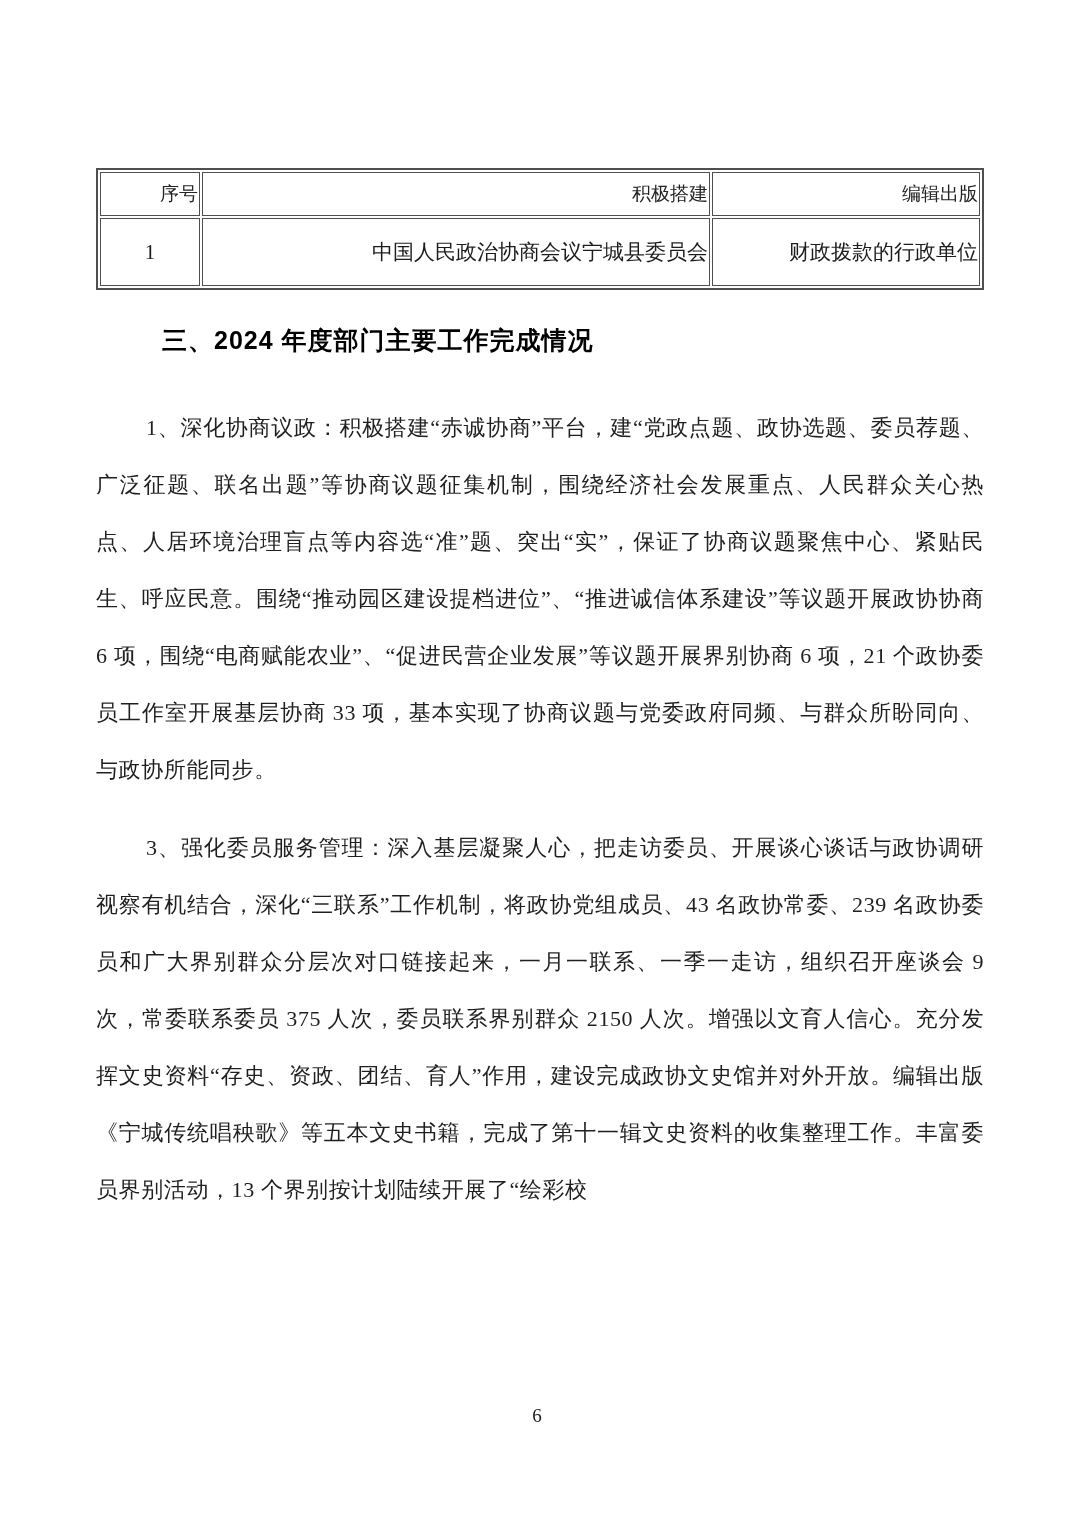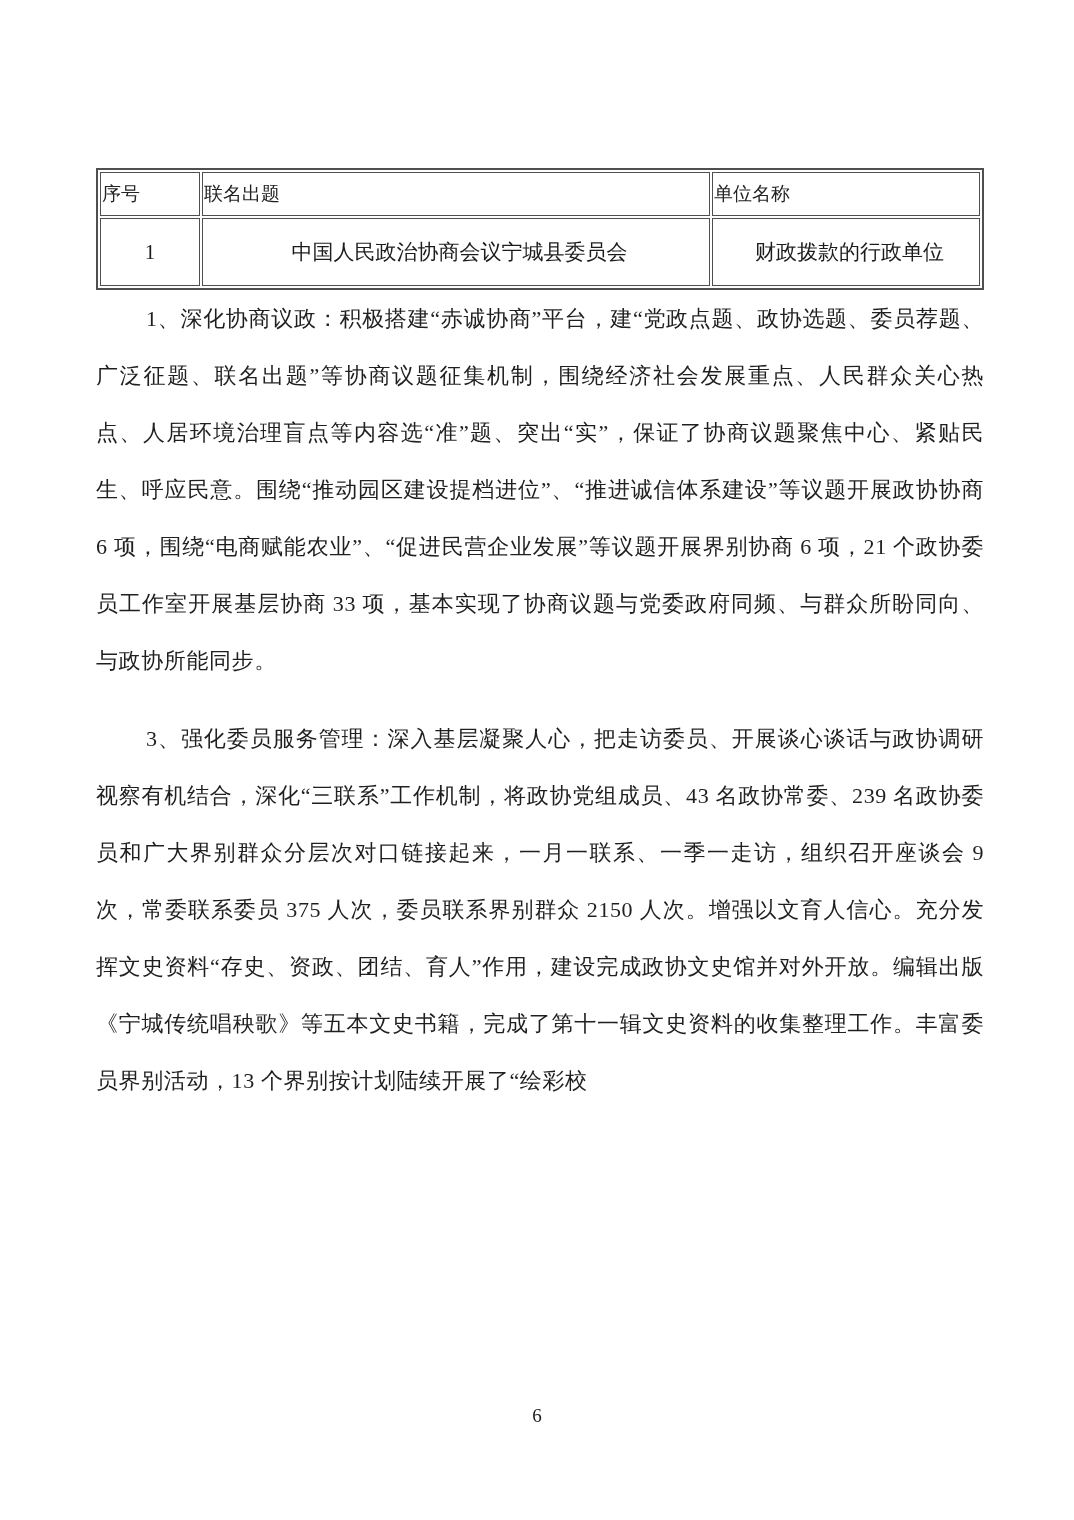--- a/index.html
+++ b/index.html
@@ -33,30 +33,30 @@
   table.units th, table.units td {
     border: 1px solid #4f4f4f;
     background: #ffffff;
     overflow: hidden;
     white-space: nowrap;
   }
   table.units th {
     height: 40px;
     font-weight: normal;
     font-size: 19px;
-    text-align: left;
+    text-align: right;
     color: #222222;
   }
   table.units td {
     height: 64px;
     font-size: 21px;
     color: #1c1c1c;
   }
   td.seq  { text-align: center; }
-  td.name, td.type { text-align: center; padding-left: 8px; }
+  td.name, td.type { text-align: right; padding-left: 8px; }
   h2.heading {
     font-family: "Liberation Sans", "DejaVu Sans", sans-serif;
     font-size: 25px;
     font-weight: bold;
     color: #000000;
     letter-spacing: 1px;
     margin: 34px 0 42px 0;
     text-indent: 66px;
   }
   p.para {
@@ -85,33 +85,34 @@
 
     <table class="units">
       <colgroup>
         <col class="c-seq">
         <col class="c-name">
         <col class="c-type">
       </colgroup>
       <thead>
         <tr>
           <th>序号</th>
-          <th>联名出题</th>
-          <th>单位名称</th>
+          <th>积极搭建</th>
+          <th>编辑出版</th>
         </tr>
       </thead>
       <tbody>
         <tr>
           <td class="seq">1</td>
           <td class="name">中国人民政治协商会议宁城县委员会</td>
           <td class="type">财政拨款的行政单位</td>
         </tr>
       </tbody>
     </table>
 
+    <h2 class="heading">三、2024 年度部门主要工作完成情况</h2>
 
     <p class="para">1、深化协商议政：积极搭建“赤诚协商”平台，建“党政点题、政协选题、委员荐题、广泛征题、联名出题”等协商议题征集机制，围绕经济社会发展重点、人民群众关心热点、人居环境治理盲点等内容选“准”题、突出“实”，保证了协商议题聚焦中心、紧贴民生、呼应民意。围绕“推动园区建设提档进位”、“推进诚信体系建设”等议题开展政协协商 6 项，围绕“电商赋能农业”、“促进民营企业发展”等议题开展界别协商 6 项，21 个政协委员工作室开展基层协商 33 项，基本实现了协商议题与党委政府同频、与群众所盼同向、与政协所能同步。</p>
     <p class="para">3、强化委员服务管理：深入基层凝聚人心，把走访委员、开展谈心谈话与政协调研视察有机结合，深化“三联系”工作机制，将政协党组成员、43 名政协常委、239 名政协委员和广大界别群众分层次对口链接起来，一月一联系、一季一走访，组织召开座谈会 9 次，常委联系委员 375 人次，委员联系界别群众 2150 人次。增强以文育人信心。充分发挥文史资料“存史、资政、团结、育人”作用，建设完成政协文史馆并对外开放。编辑出版《宁城传统唱秧歌》等五本文史书籍，完成了第十一辑文史资料的收集整理工作。丰富委员界别活动，13 个界别按计划陆续开展了“绘彩校</p>
 
   </div>
 
   <div class="pageno">6</div>
 </div>
 
 </body></html>

